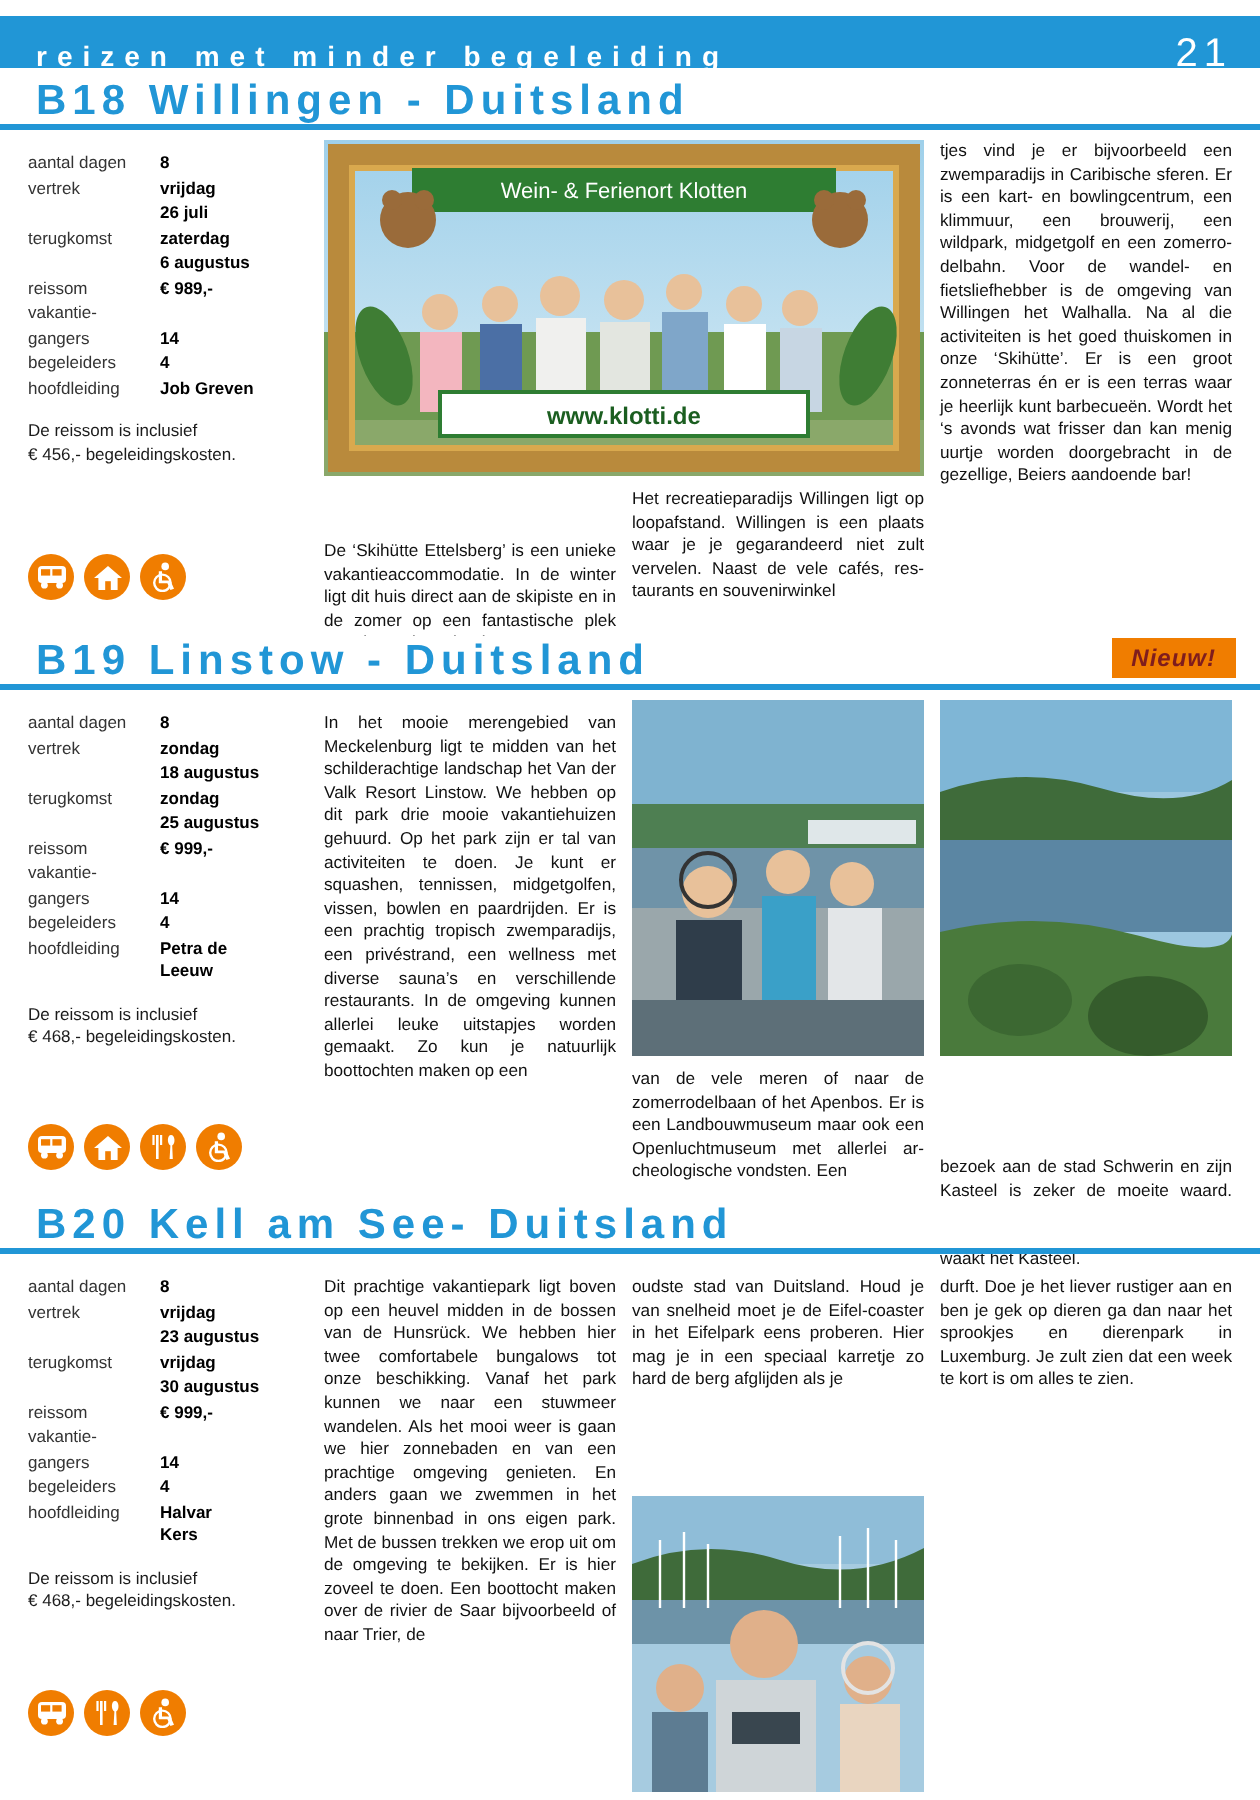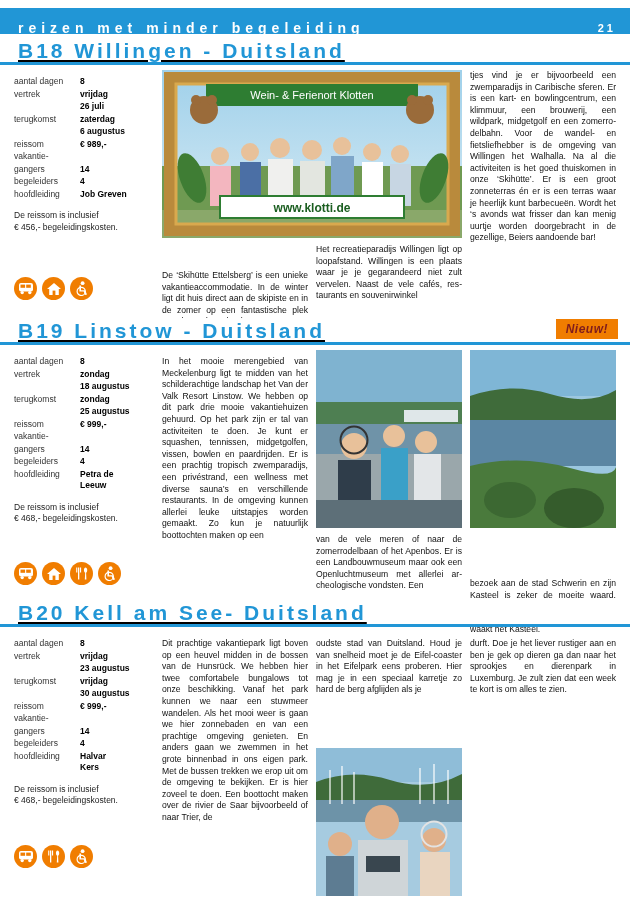--- a/index.html
+++ b/index.html
@@ -31,40 +31,39 @@
     padding: 13px 14px 0 18px;
   }
   .header-title {
     color: #ffffff;
     font-size: 14px;
     letter-spacing: 5px;
     font-weight: bold;
   }
   .header-page {
     color: #ffffff;
-    font-size: 11px;
+    font-size: 20px;
     letter-spacing: 3px;
-    font-weight: bold;
+    font-weight: normal;
   }
 
   
   .trip {
     position: absolute;
     left: 0;
     width: 630px;
   }
   .trip-title-bar {
     position: relative;
     height: 27px;
     background: #ffffff;
     border-bottom: 3px solid #2196d6;
     display: flex;
     align-items: flex-end;
     padding-left: 18px;
-    text-decoration: underline;
   }
   .trip-title {
     color: #2196d6;
     font-size: 21px;
     font-weight: bold;
     letter-spacing: 3px;
     line-height: 23px;
     white-space: nowrap;
   }
   .badge-new {

